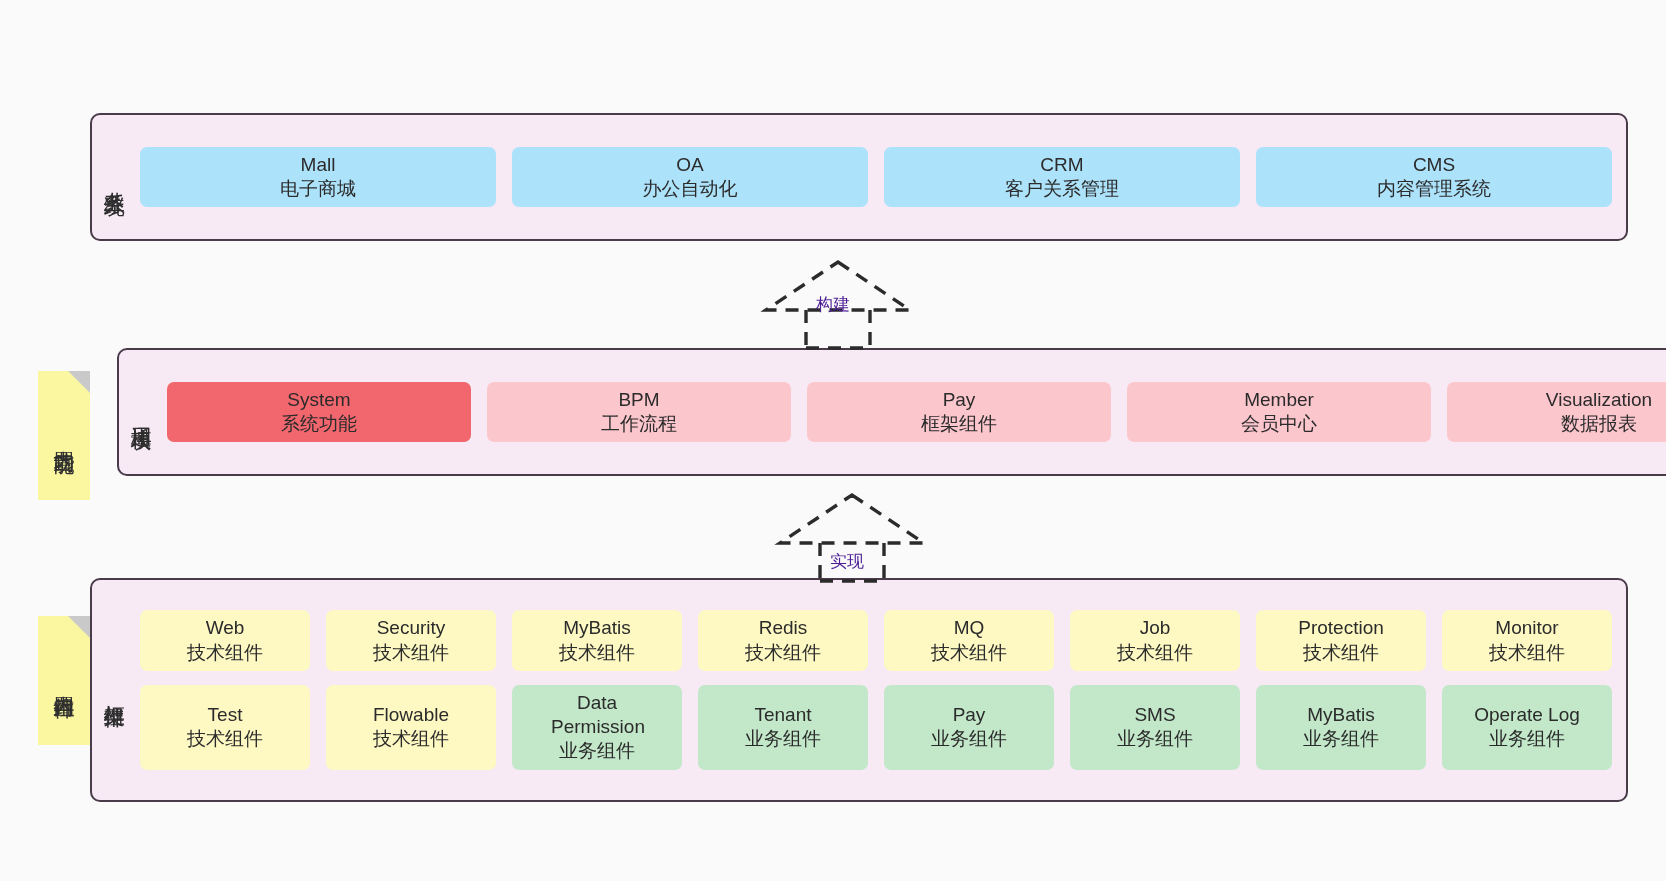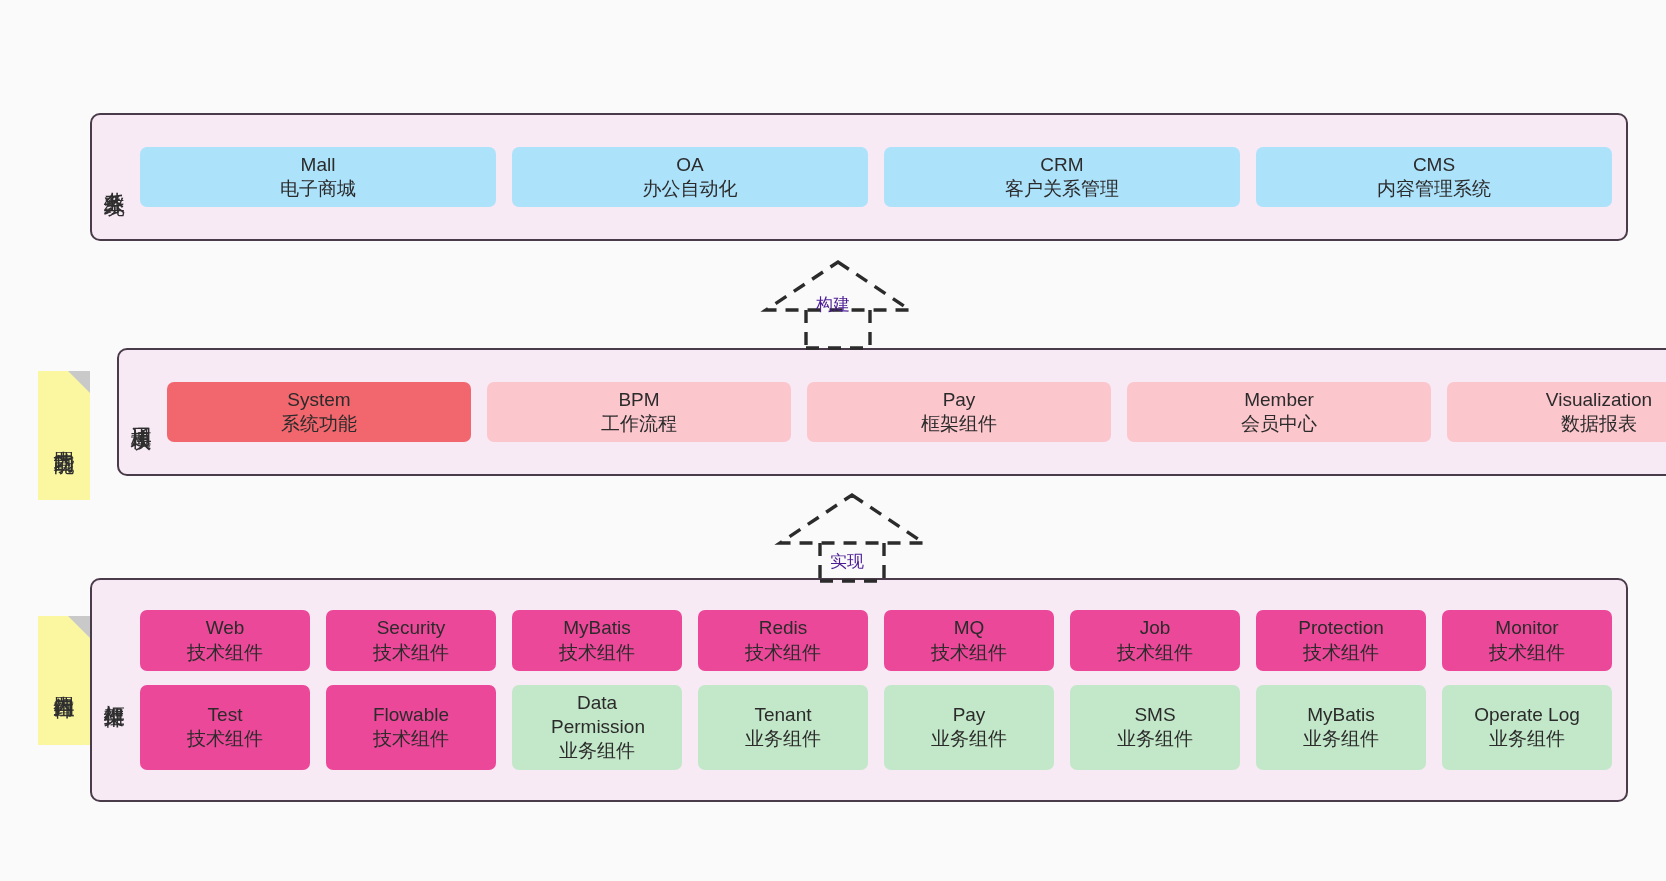--- a/index.html
+++ b/index.html
@@ -64,21 +64,21 @@
     box-sizing: border-box;
     padding: 6px 4px;
     line-height: 1.28;
   }
   .cell .t1 { font-size: 19px; color: #2b2b2b; }
   .cell .t2 { font-size: 19px; color: #2b2b2b; }
 
   .c-blue      { background: #ade2fb; }
   .c-red       { background: #f2666e; }
   .c-pink      { background: #fcc6cd; }
-  .c-green     { background: #ec4899; }
+  .c-green     { background: #fef9c3; }
   .c-lgreen    { background: #c3e8c9; }
 
   
   .note {
     position: absolute;
     background: #fbf7a0;
     box-sizing: border-box;
     display: flex;
     align-items: center;
     justify-content: center;

